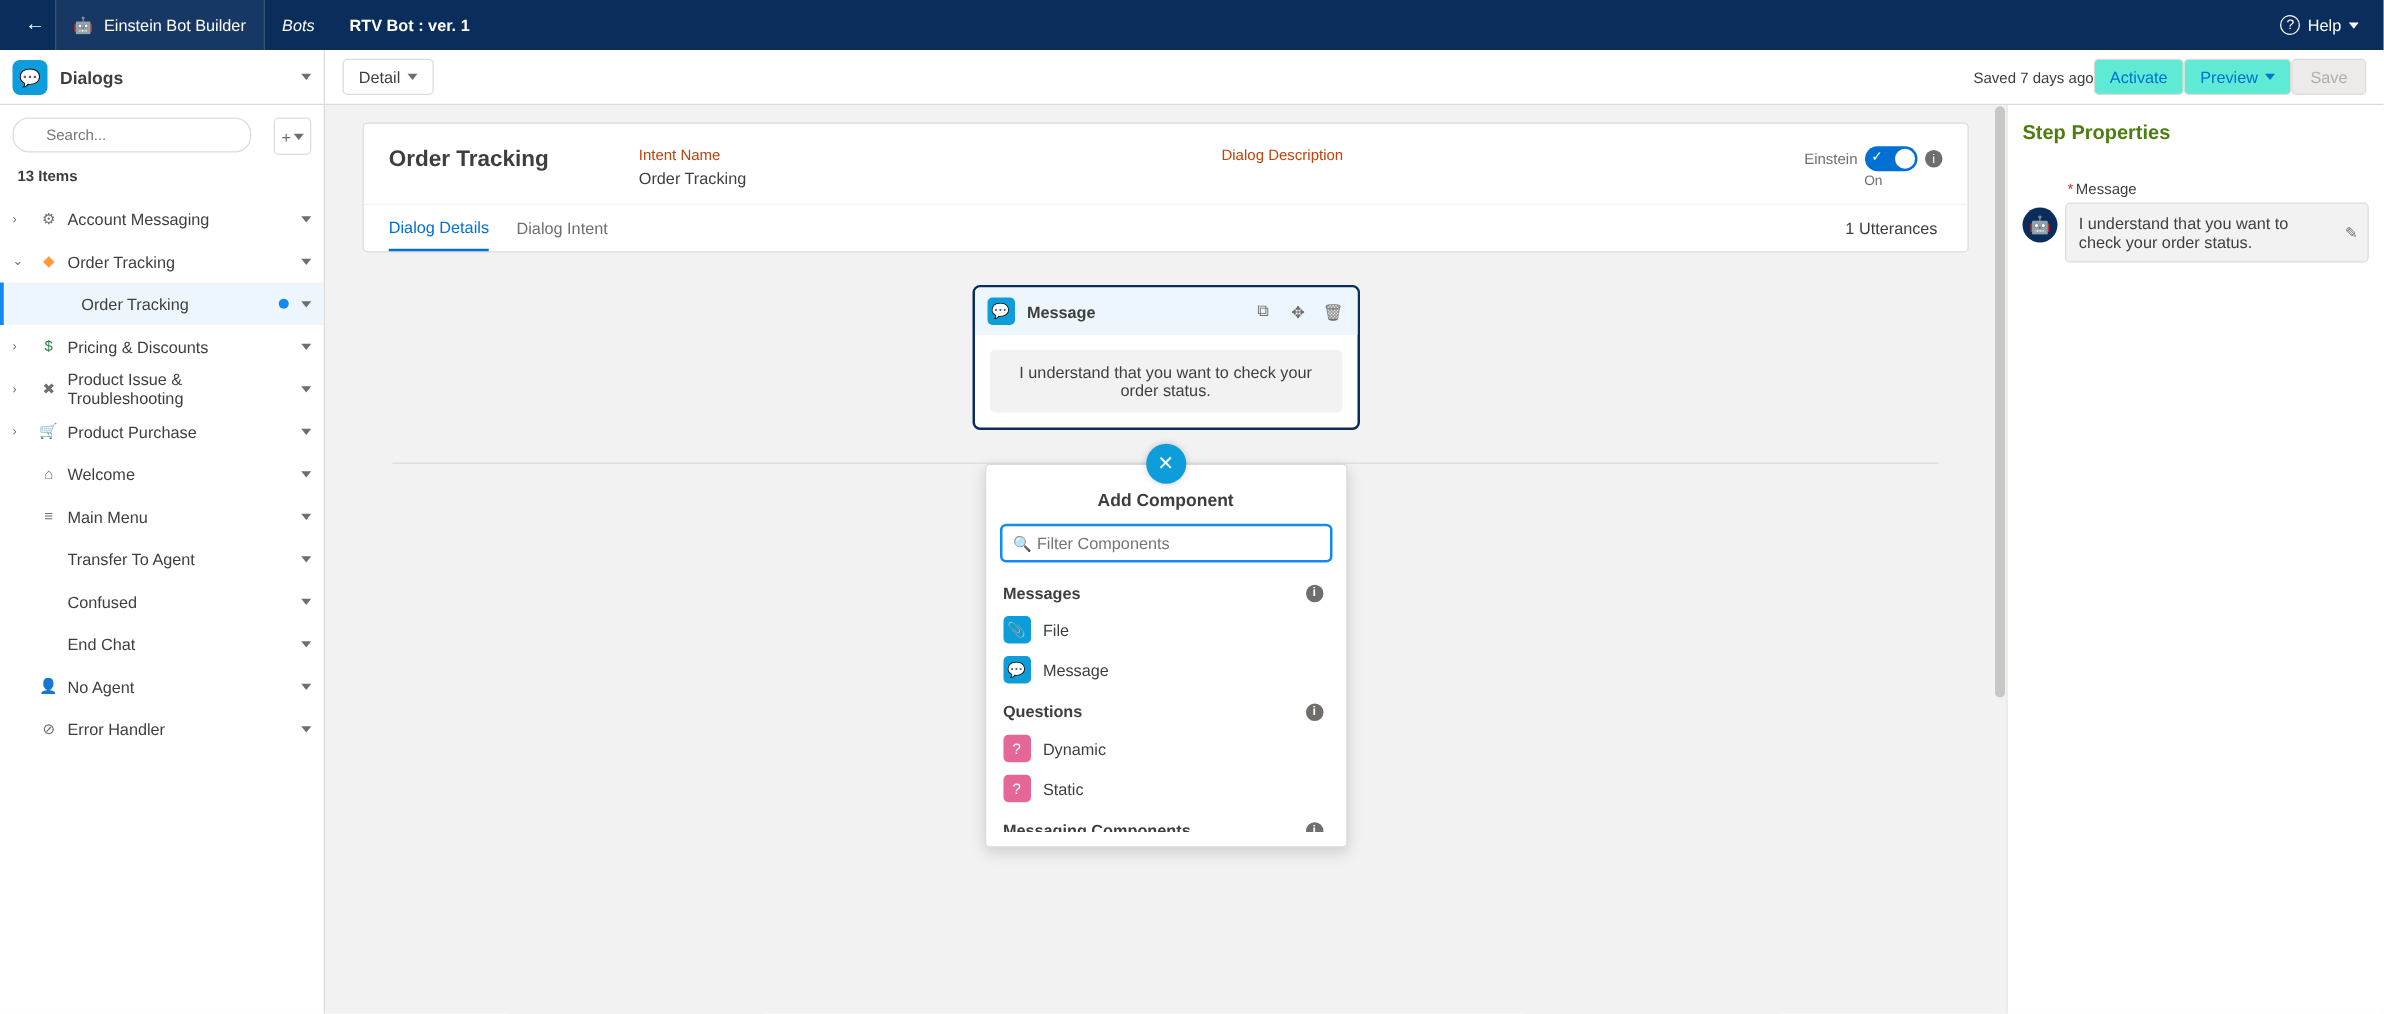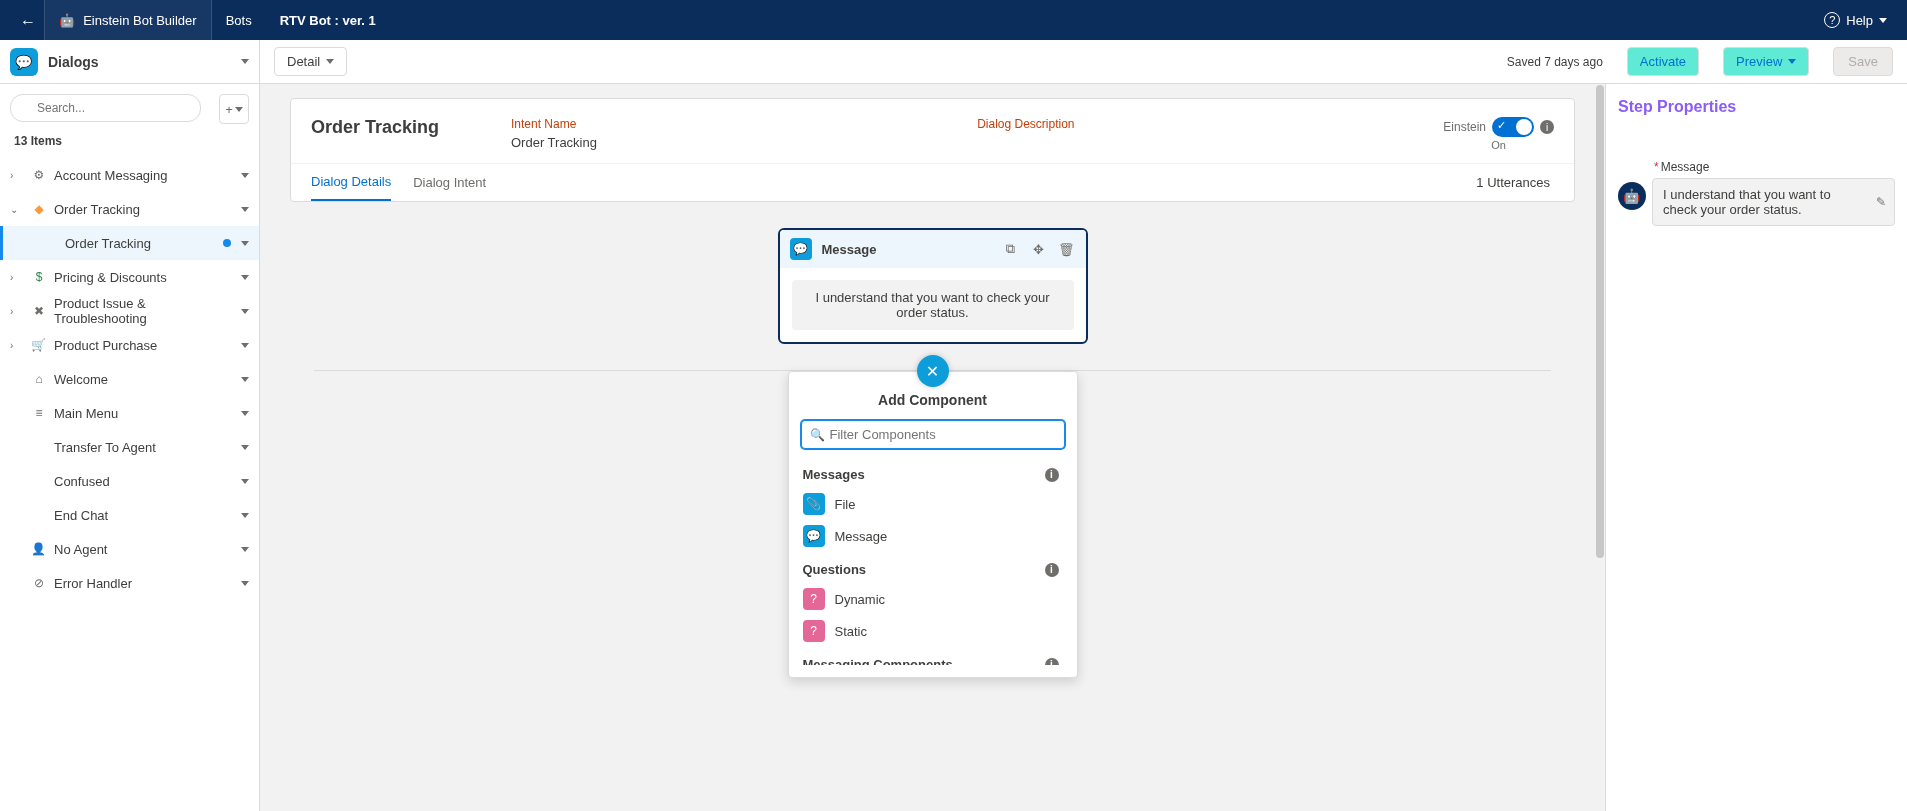--- a/index.html
+++ b/index.html
@@ -2,31 +2,31 @@
 <html><head>
 <meta charset="utf-8">
 <style>
 * { box-sizing: border-box; margin: 0; padding: 0; font-family: -apple-system, BlinkMacSystemFont, "Segoe UI", Arial, sans-serif; }
 body { background: #fff; width: 1907px; height: 811px; overflow: hidden; font-size: 13px; color: #3e3e3c; }
 
 
 .navbar { background: #0b2d5c; height: 40px; display: flex; align-items: center; color: #fff; padding: 0 12px; }
 .navbar .back { width: 32px; text-align: center; cursor: pointer; font-size: 16px; }
 .navbar .brand { background: rgba(255,255,255,0.05); padding: 0 14px; height: 40px; display: flex; align-items: center; gap:8px; border-left:1px solid rgba(255,255,255,.15); border-right:1px solid rgba(255,255,255,.15); }
-.navbar .nav-item { padding: 0 14px; height: 28px; display: flex; align-items: center; cursor: pointer; }
+.navbar .nav-item { padding: 0 14px; height: 28px; display: flex; align-items: center; cursor: pointer; font-style: italic; }
 .navbar .title-item { padding: 0 14px; font-weight: 600; }
 .navbar .spacer { flex: 1; }
 .navbar .help { display:flex; align-items:center; gap:6px; cursor:pointer; padding:0 8px; }
 
 
 .subbar { display: flex; border-bottom: 1px solid #dddbda; background:#fff; height: 44px; }
 .sidebar-header { width: 260px; display:flex; align-items:center; padding: 0 10px; gap:10px; border-right:1px solid #dddbda; }
 .sidebar-header .dlg-icon { width:28px; height:28px; background:#0d9dda; border-radius:6px; display:flex; align-items:center; justify-content:center; color:#fff; font-size:14px; }
 .sidebar-header .dlg-title { flex:1; font-weight:600; font-size:14px; color:#3e3e3c; }
-.actionbar { flex:1; display:flex; align-items:center; padding: 0 14px; gap:24px; }
+.actionbar { flex:1; display:flex; align-items:center; padding: 0 14px; gap:0; }
 .actionbar .detail-btn { border:1px solid #dddbda; background:#fff; border-radius:4px; padding:6px 12px; cursor:pointer; display:flex; align-items:center; gap:6px; color:#3e3e3c; }
 .actionbar .flex { flex:1; }
 .actionbar .saved { color:#3e3e3c; font-size:12px; }
 .actionbar .link-btn { border:1px solid #dddbda; background:#5eead4; border-radius:4px; padding:6px 12px; color:#0070d2; cursor:pointer; display:flex; align-items:center; gap:6px; }
 .actionbar .save-btn { border:1px solid #dddbda; background:#ecebea; color:#b0adab; border-radius:4px; padding:6px 14px; }
 
 
 .body { display:flex; height: calc(811px - 40px - 44px); }
 .sidebar { width:260px; border-right:1px solid #dddbda; background:#fff; overflow:auto; }
 .canvas { flex:1; background:#f3f2f2; position:relative; overflow:hidden; padding:14px 30px 0 30px; }
@@ -90,21 +90,21 @@
 .popover .scroll::-webkit-scrollbar-thumb { background:#c9c7c5; border-radius:4px; }
 .popover .scroll::-webkit-scrollbar-track { background:#f3f2f2; }
 .sect { display:flex; align-items:center; font-weight:700; margin:10px 0 6px 2px; font-size:13px; color:#3e3e3c; }
 .sect .q { margin-left:auto; width:14px; height:14px; border-radius:50%; background:#706e6b; color:#fff; font-size:10px; display:flex; align-items:center; justify-content:center; }
 .comp-item { display:flex; align-items:center; gap:10px; padding:5px 2px; cursor:pointer; border-radius:4px; }
 .comp-item .ci { width:22px; height:22px; border-radius:4px; display:flex; align-items:center; justify-content:center; color:#fff; font-size:12px; }
 .ci.blue { background:#0d9dda; }
 .ci.pink { background:#e56798; }
 
 
-.rightpanel .rp-title { font-size:16px; font-weight:600; margin-bottom:44px; color:#8b5cf6; }
+.rightpanel .rp-title { font-size:16px; font-weight:600; margin-bottom:28px; color:#4d7c0f; }
 .rightpanel .field-lbl { font-size:12px; color:#3e3e3c; margin:6px 0 4px 36px; }
 .rightpanel .field-lbl .req { color:#c23934; margin-right:2px; }
 .rightpanel .row { display:flex; align-items:flex-start; gap:6px; }
 .rightpanel .bot-icon { width:28px; height:28px; border-radius:50%; background:#0b2d5c; color:#fff; display:flex; align-items:center; justify-content:center; font-size:14px; margin-top:4px; flex-shrink:0; }
 .rightpanel .msg-box { flex:1; background:#f3f2f2; border:1px solid #dddbda; border-radius:4px; padding:8px 30px 8px 10px; font-size:13px; position:relative; color:#3e3e3c; }
 .rightpanel .edit { position:absolute; right:8px; top:50%; transform:translateY(-50%); color:#706e6b; cursor:pointer; font-size:12px; }
 
 
 .canvas-scroll { position:absolute; right:0; top:0; width:10px; height:100%; background:#f3f2f2; }
 .canvas-scroll .thumb { width:8px; margin:1px; background:#c9c7c5; border-radius:4px; height:65%; }

